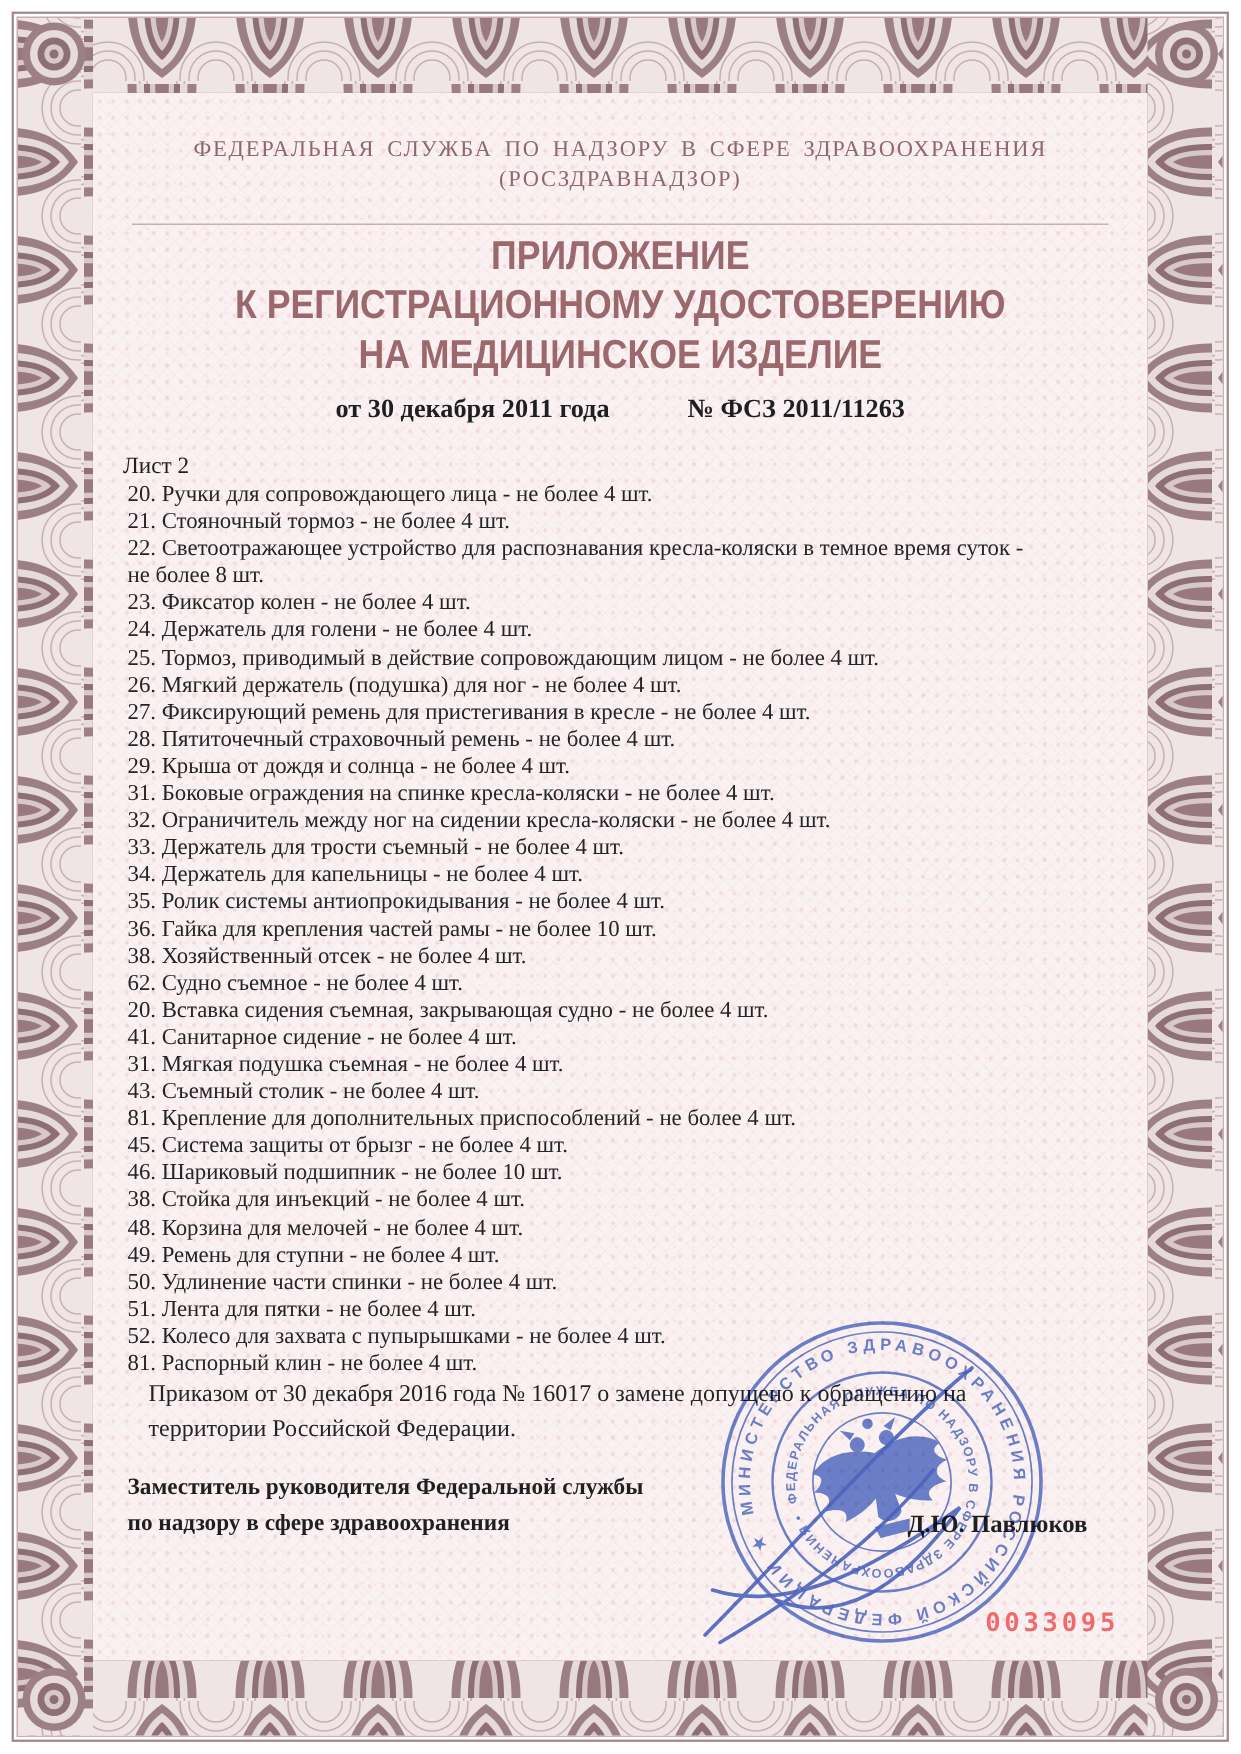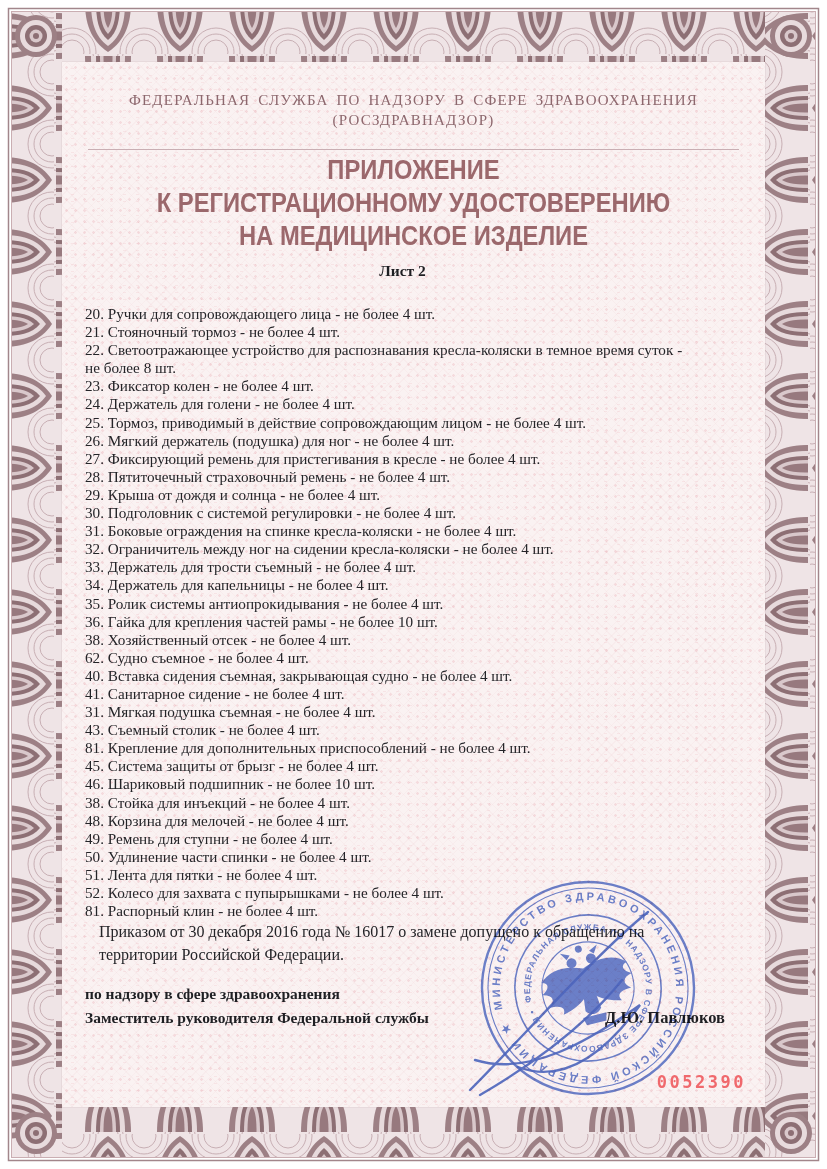--- a/index.html
+++ b/index.html
@@ -18,23 +18,23 @@
            background-position:0 0,4px 3px,0 0,0 0;
            padding:28px 20px 0 20px;}
   .agency{ text-align:center;color:#8d686e;font-size:15px;line-height:20px;letter-spacing:1.2px;word-spacing:3px;}
   .rule{height:0;border-top:1px solid #c9aeb3;margin:19px 6px 0 6px;}
   .doc-title{margin-top:4px;text-align:center;color:#9b686c;
              font-family:"Liberation Sans", sans-serif;font-weight:bold;
              font-size:27px;line-height:33px;}
   .doc-title .t-line{display:block;transform:scaleX(.88);transform-origin:50% 50%;white-space:nowrap;}
   .dateline{margin-top:8px;display:flex;justify-content:center;gap:52px;
             color:#1f1f23;font-weight:bold;font-size:17.5px;line-height:22px;}
-  .sheet{margin-top:8px;text-align:center;padding-right:22px;
-         color:#1f1f23;font-weight:bold;font-size:15.5px;line-height:20px;}
-  .list{margin-top:24px;padding:0 18px 0 3px;color:#242428;font-size:15.2px;line-height:18.1px;}
+  .sheet{margin-top:18px;text-align:left;padding-right:22px;
+         color:#1f1f23;font-weight:normal;font-size:15.5px;line-height:20px;}
+  .list{padding:0 18px 0 3px;color:#242428;font-size:15.2px;line-height:18.1px;}
   .list-item{max-width:604px;}
   .order-note{padding-left:17px;color:#242428;font-size:16px;line-height:23px;}
   .signer{margin-top:16px;padding:0 20px 0 3px;display:flex;justify-content:space-between;align-items:flex-end;
           color:#1f1f23;font-weight:bold;}
   .signer-title{font-size:15.5px;line-height:24px;}
   .signer-name{font-size:16.5px;line-height:24px;padding-bottom:0px;}
   .serial{position:absolute;right:19px;bottom:15px;color:#f0696d;
           font-family:"DejaVu Sans Mono", monospace;font-size:17px;letter-spacing:2.5px;font-weight:bold;}
   .seal-svg{position:absolute;left:440px;top:865px;mix-blend-mode:multiply;opacity:.88;}
   .ring-text{fill:#3b5cc4;font-family:"Liberation Sans", sans-serif;font-weight:bold;}
@@ -106,44 +106,47 @@
     </div>
 
     <div class="rule"></div>
 
     <div class="doc-title">
       <span class="t-line">ПРИЛОЖЕНИЕ</span>
       <span class="t-line">К РЕГИСТРАЦИОННОМУ УДОСТОВЕРЕНИЮ</span>
       <span class="t-line">НА МЕДИЦИНСКОЕ ИЗДЕЛИЕ</span>
     </div>
 
+    <div class="dateline">
+      <span>от  30 декабря 2011 года</span>
+      <span>№  ФСЗ 2011/11263</span>
+    </div>
 
     <div class="sheet">Лист 2</div>
 
     <div class="list">
         <div class="list-item">20. Ручки для сопровождающего лица - не более 4 шт.</div>
         <div class="list-item">21. Стояночный тормоз - не более 4 шт.</div>
         <div class="list-item">22. Светоотражающее устройство для распознавания кресла-коляски в темное время суток - не более 8 шт.</div>
         <div class="list-item">23. Фиксатор колен - не более 4 шт.</div>
         <div class="list-item">24. Держатель для голени - не более 4 шт.</div>
         <div class="list-item">25. Тормоз, приводимый в действие сопровождающим лицом - не более 4 шт.</div>
         <div class="list-item">26. Мягкий держатель (подушка) для ног - не более 4 шт.</div>
         <div class="list-item">27. Фиксирующий ремень для пристегивания в кресле - не более 4 шт.</div>
         <div class="list-item">28. Пятиточечный страховочный ремень - не более 4 шт.</div>
         <div class="list-item">29. Крыша от дождя и солнца - не более 4 шт.</div>
-        <div class="list-item">30. Подголовник с системой регулировки - не более 4 шт.</div>
         <div class="list-item">31. Боковые ограждения на спинке кресла-коляски - не более 4 шт.</div>
         <div class="list-item">32. Ограничитель между ног на сидении кресла-коляски - не более 4 шт.</div>
         <div class="list-item">33. Держатель для трости съемный - не более 4 шт.</div>
         <div class="list-item">34. Держатель для капельницы - не более 4 шт.</div>
         <div class="list-item">35. Ролик системы антиопрокидывания - не более 4 шт.</div>
         <div class="list-item">36. Гайка для крепления частей рамы - не более 10 шт.</div>
         <div class="list-item">38. Хозяйственный отсек - не более 4 шт.</div>
         <div class="list-item">62. Судно съемное - не более 4 шт.</div>
-        <div class="list-item">40. Вставка сидения съемная, закрывающая судно - не более 4 шт.</div>
+        <div class="list-item">20. Вставка сидения съемная, закрывающая судно - не более 4 шт.</div>
         <div class="list-item">41. Санитарное сидение - не более 4 шт.</div>
         <div class="list-item">31. Мягкая подушка съемная - не более 4 шт.</div>
         <div class="list-item">43. Съемный столик - не более 4 шт.</div>
         <div class="list-item">81. Крепление для дополнительных приспособлений - не более 4 шт.</div>
         <div class="list-item">45. Система защиты от брызг - не более 4 шт.</div>
         <div class="list-item">46. Шариковый подшипник - не более 10 шт.</div>
         <div class="list-item">38. Стойка для инъекций - не более 4 шт.</div>
         <div class="list-item">48. Корзина для мелочей - не более 4 шт.</div>
         <div class="list-item">49. Ремень для ступни - не более 4 шт.</div>
         <div class="list-item">50. Удлинение части спинки - не более 4 шт.</div>
@@ -152,27 +155,27 @@
         <div class="list-item">81. Распорный клин - не более 4 шт.</div>
       </div>
 
     <div class="order-note">
       <div>Приказом от 30 декабря 2016 года № 16017 о замене допущено к обращению на</div>
       <div>территории Российской Федерации.</div>
     </div>
 
     <div class="signer">
       <div class="signer-title">
+        <div>Заместитель руководителя Федеральной службы</div>
         <div>по надзору в сфере здравоохранения</div>
-        <div>Заместитель руководителя Федеральной службы</div>
       </div>
       <div class="signer-name">Д.Ю. Павлюков</div>
     </div>
 
-    <div class="serial">0052390</div>
+    <div class="serial">0033095</div>
   </div>
 
   <svg class="seal-svg" width="270" height="245" viewBox="0 0 270 245" aria-hidden="true">
     <defs>
       <path id="rO" d="M 60 123 A 88 88 0 1 1 236 123 A 88 88 0 1 1 60 123"></path>
       <path id="rI" d="M 90 123 A 58 58 0 1 1 206 123 A 58 58 0 1 1 90 123"></path>
     </defs>
     <g transform="rotate(-14 148 123)" stroke="#3b5cc4" fill="none" opacity="0.85">
       <circle cx="148" cy="123" r="106" stroke-width="2.4"></circle>
       <circle cx="148" cy="123" r="100" stroke-width="1.1"></circle>

